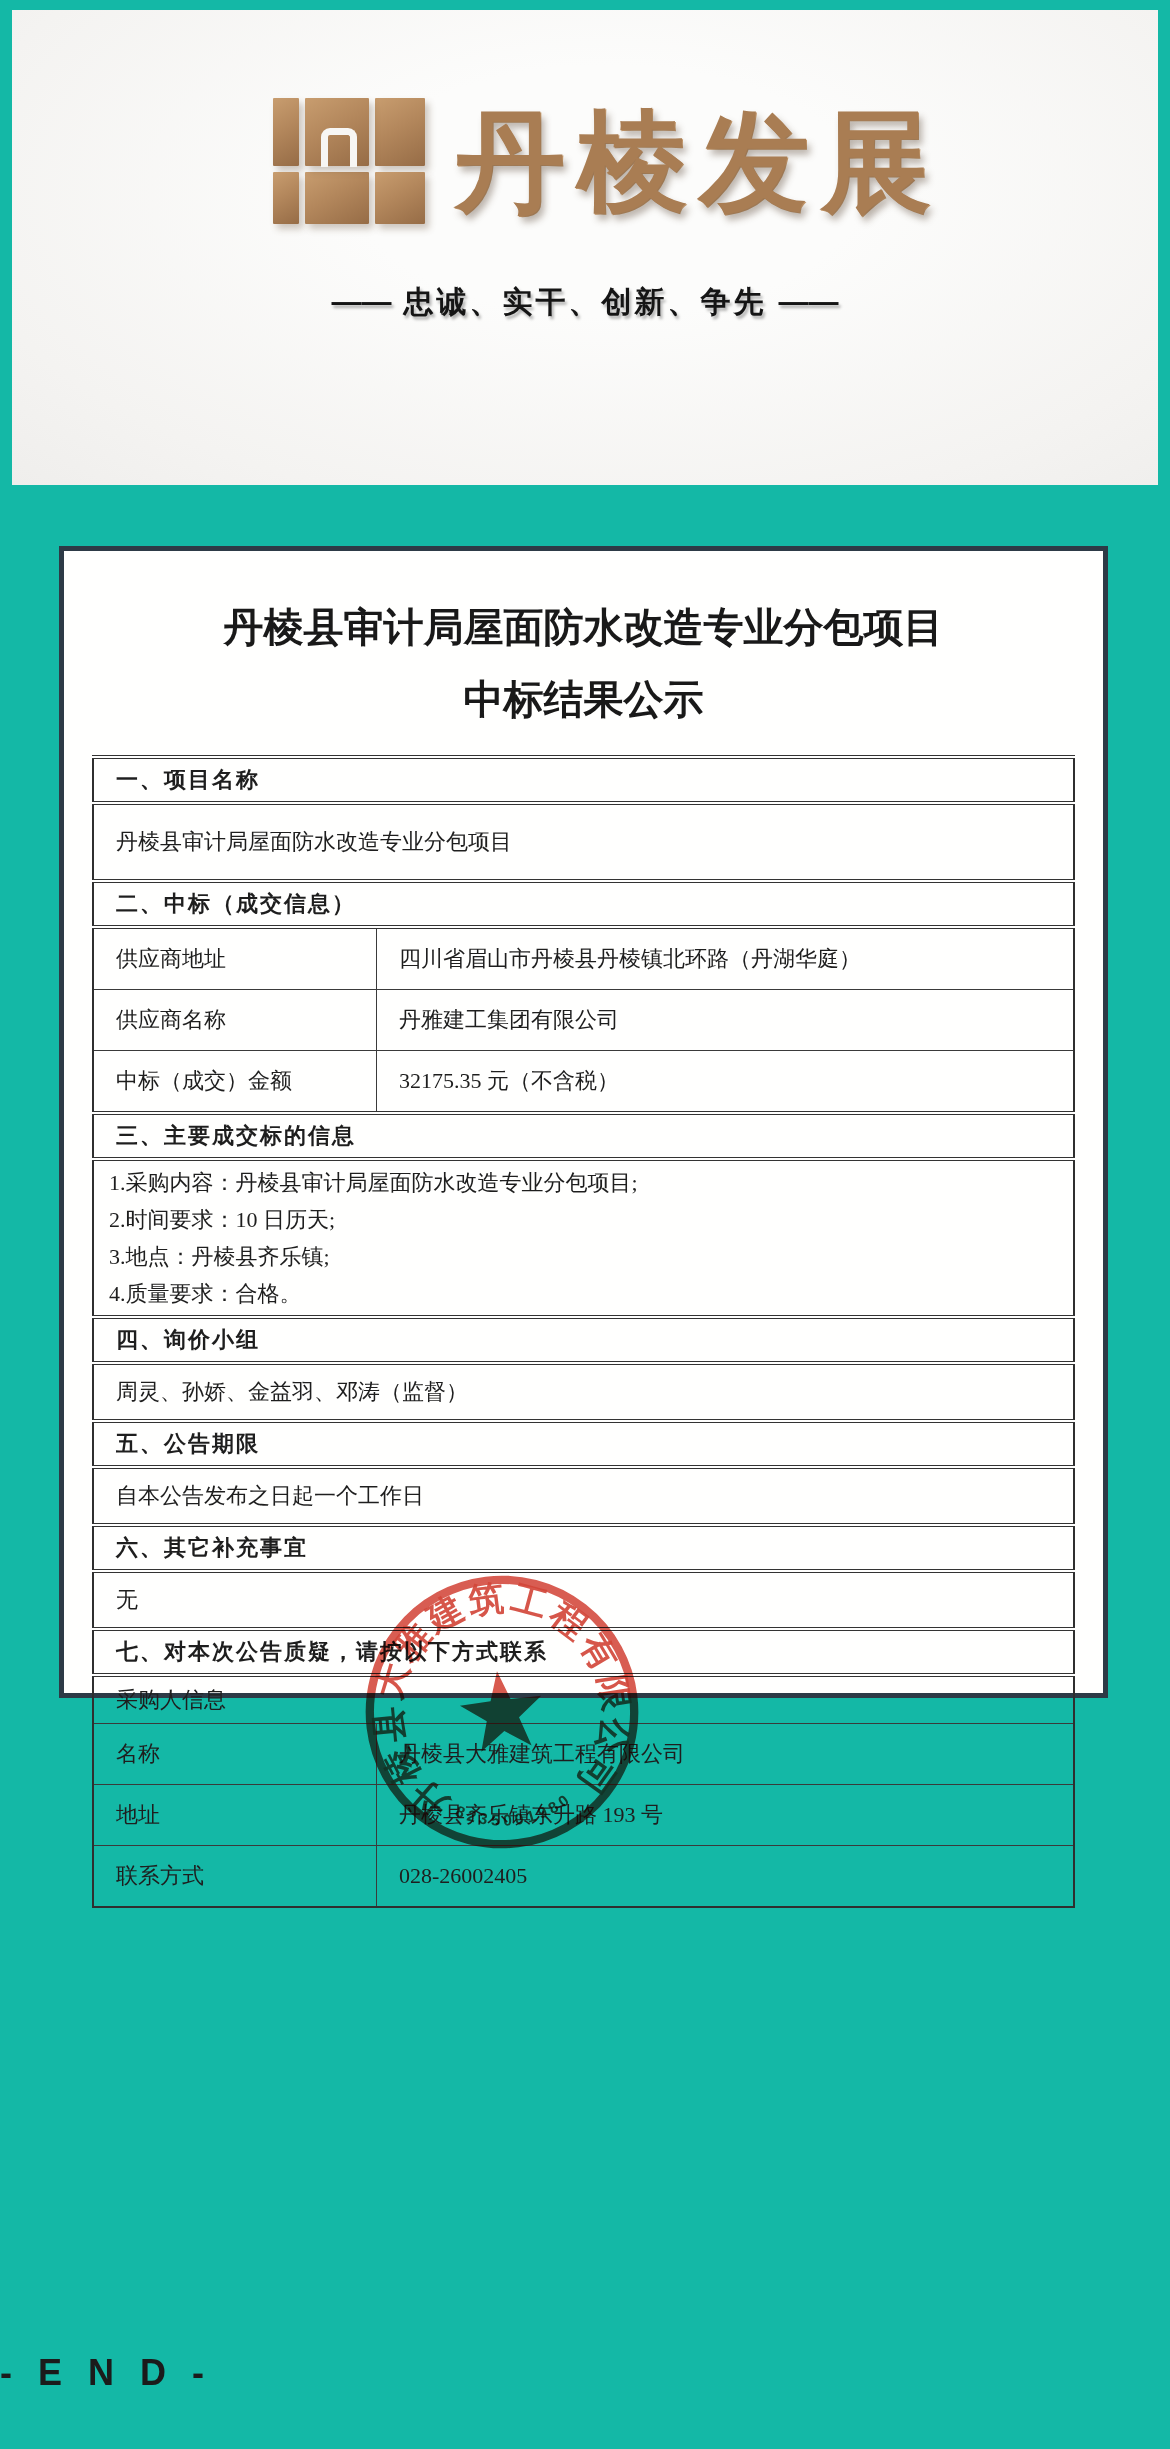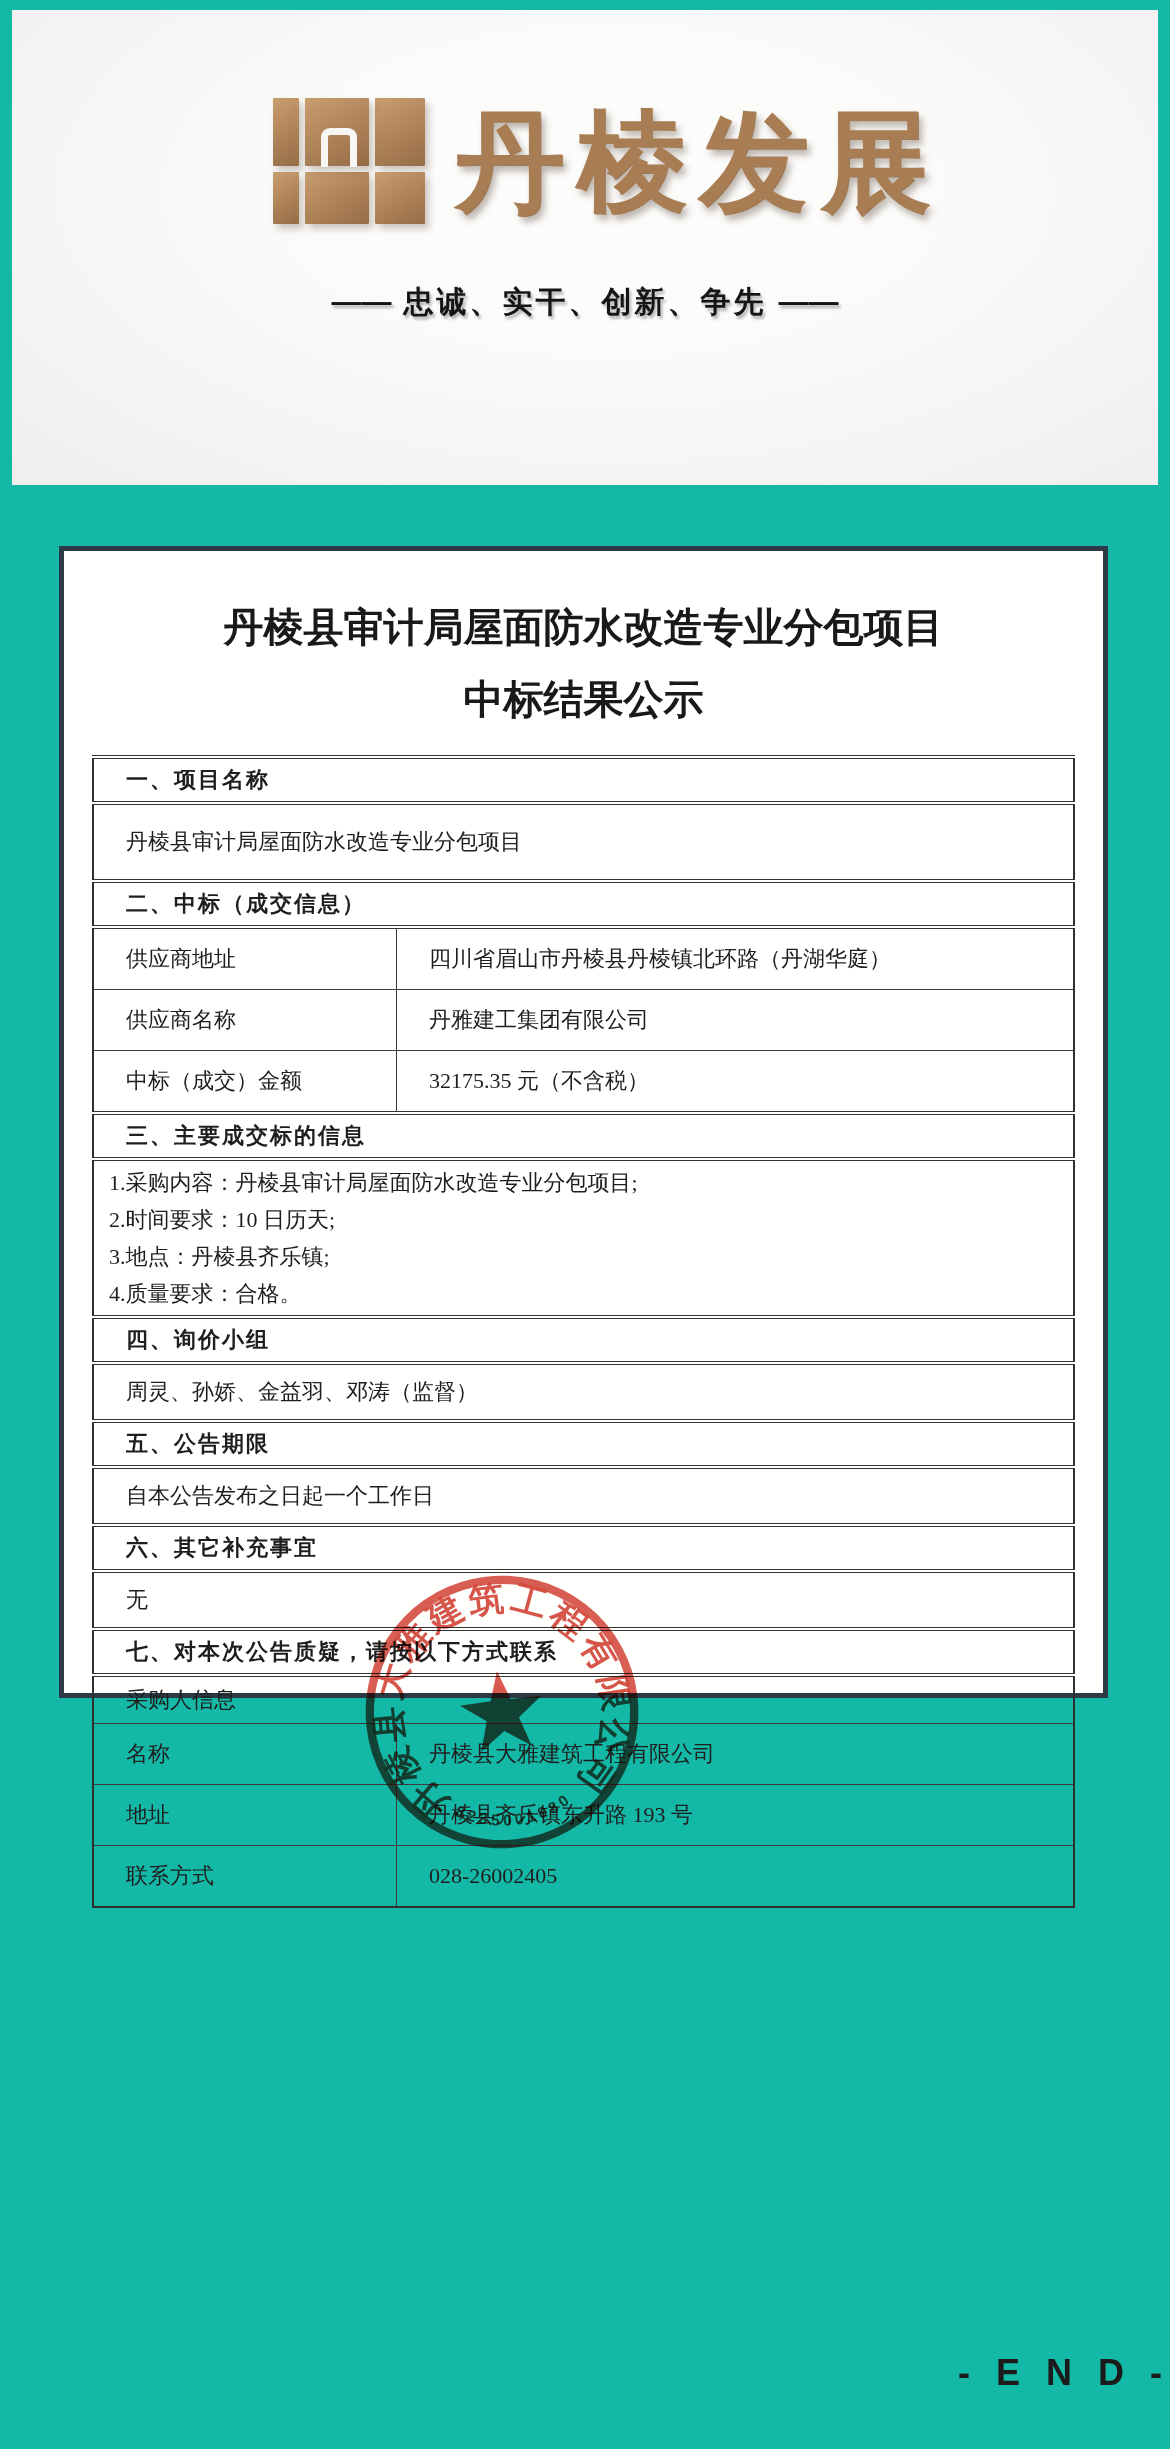--- a/index.html
+++ b/index.html
@@ -30,21 +30,21 @@
   .doc-frame{position:absolute;left:59px;top:546px;width:1049px;height:1152px;
              border:5px solid #2d3a46;background:#fffffe;box-sizing:border-box;}
   .doc-title{margin:40px 28px 0;text-align:center;
              font-family:"Liberation Sans","DejaVu Sans",sans-serif;font-weight:bold;
              font-size:40px;line-height:72px;color:#191919;}
   .doc-title .tl{display:block;}
 
   table.doc-table{position:absolute;left:28px;top:204px;width:983px;
                   border-collapse:collapse;border:2.5px solid #2f2f2f;
                   font-size:22px;color:#1e1e1e;}
-  .doc-table td{border:1.5px solid #3a3a3a;padding:0 32px;vertical-align:middle;}
+  .doc-table td{border:1.5px solid #3a3a3a;padding:0 22px;vertical-align:middle;}
   .doc-table tr.hrow td{border-top:4px double #333;border-bottom:4px double #333;
                         font-family:"Liberation Sans","DejaVu Sans",sans-serif;
                         font-weight:bold;height:42px;font-size:22px;letter-spacing:2px;}
   .doc-table td.lbl{width:238px;}
   .doc-table tr.pair td{height:60px;}
   .doc-table tr.single td{height:54px;}
   .doc-table tr.big td{height:74px;}
   .doc-table tr.info td{height:46px;}
   .doc-table tr.multi td{padding:3px 15px;line-height:37px;}
 
@@ -52,21 +52,21 @@
   .seal{position:absolute;left:297px;top:1020px;width:282px;height:282px;
         transform:rotate(-7deg);mix-blend-mode:multiply;opacity:.93;pointer-events:none;}
   .seal svg{width:100%;height:100%;}
   .seal .ring{fill:none;stroke:#cf382a;stroke-width:8.5;stroke-opacity:.88;}
   .seal .star{fill:#cf382a;fill-opacity:.9;}
   .seal text{fill:#cf382a;fill-opacity:.92;}
   .ring-text{font-family:"Liberation Serif","DejaVu Serif",serif;font-size:36px;font-weight:bold;letter-spacing:4px;}
   .num-text{font-family:"Liberation Sans","DejaVu Sans",sans-serif;font-size:16px;font-weight:bold;letter-spacing:4px;}
 
   
-  .end{position:absolute;left:0;width:100%;top:2352px;text-align:right;
+  .end{position:absolute;left:0;width:100%;top:2352px;text-align:left;
        font-family:"Liberation Sans","DejaVu Sans",sans-serif;font-weight:bold;
        font-size:36px;letter-spacing:8px;color:#1b1b1b;}
 </style>
 </head>
 <body>
 
 <div class="page">
 
   <header class="hero">
     <div class="logo">

